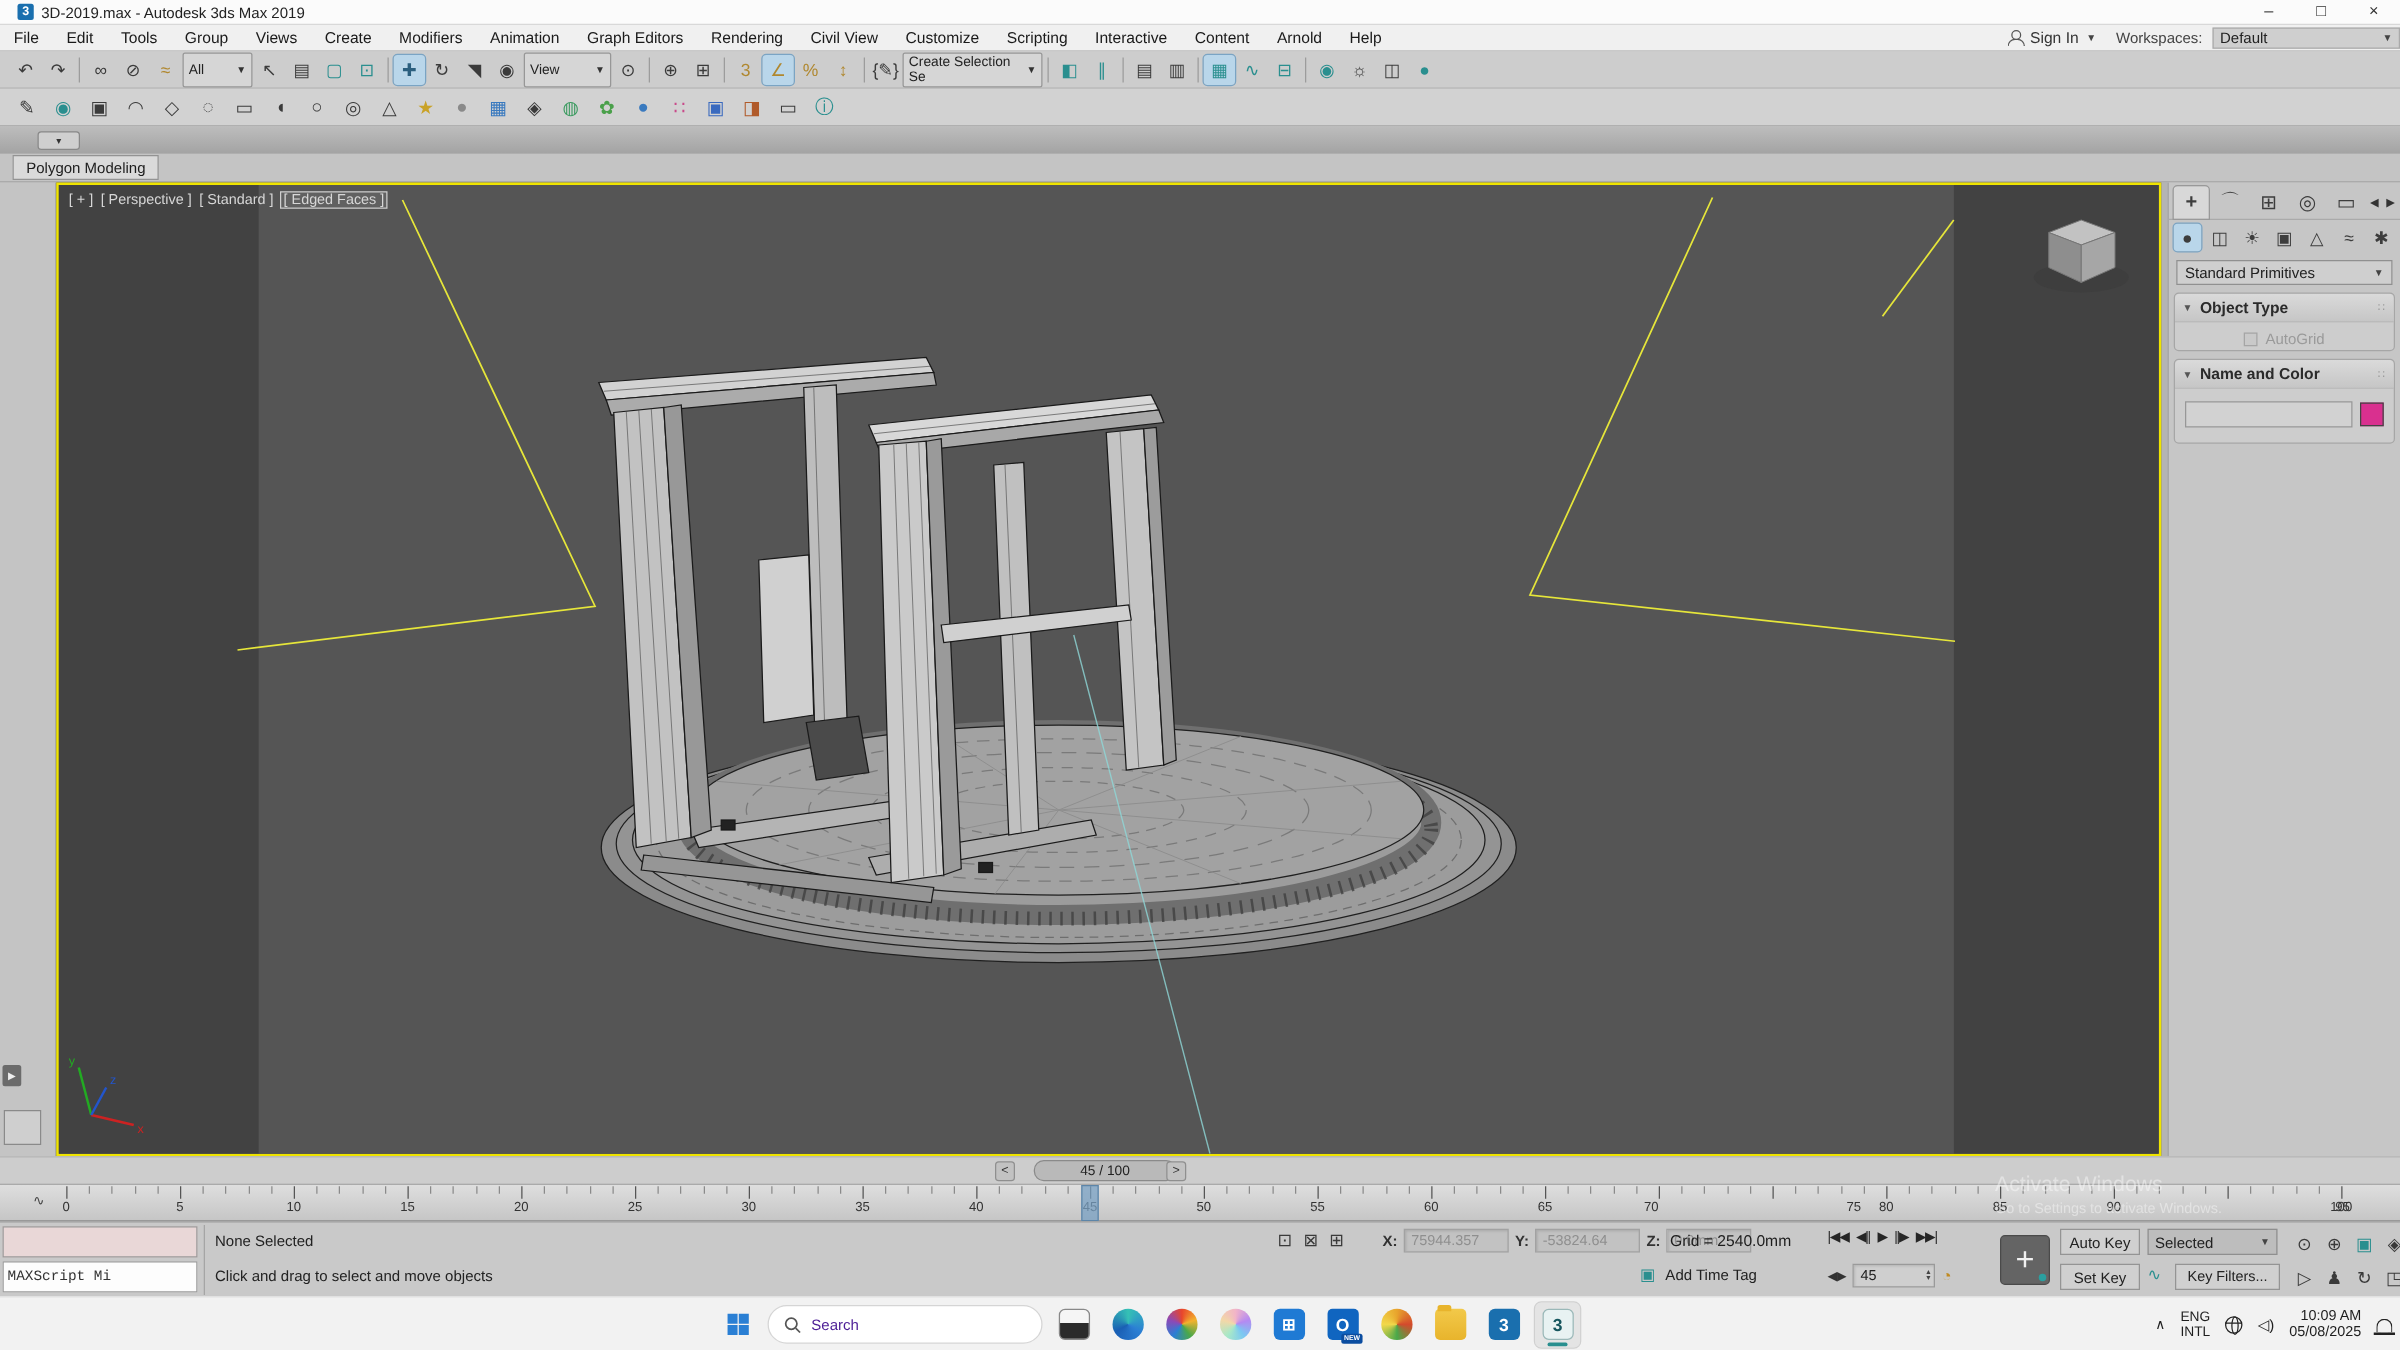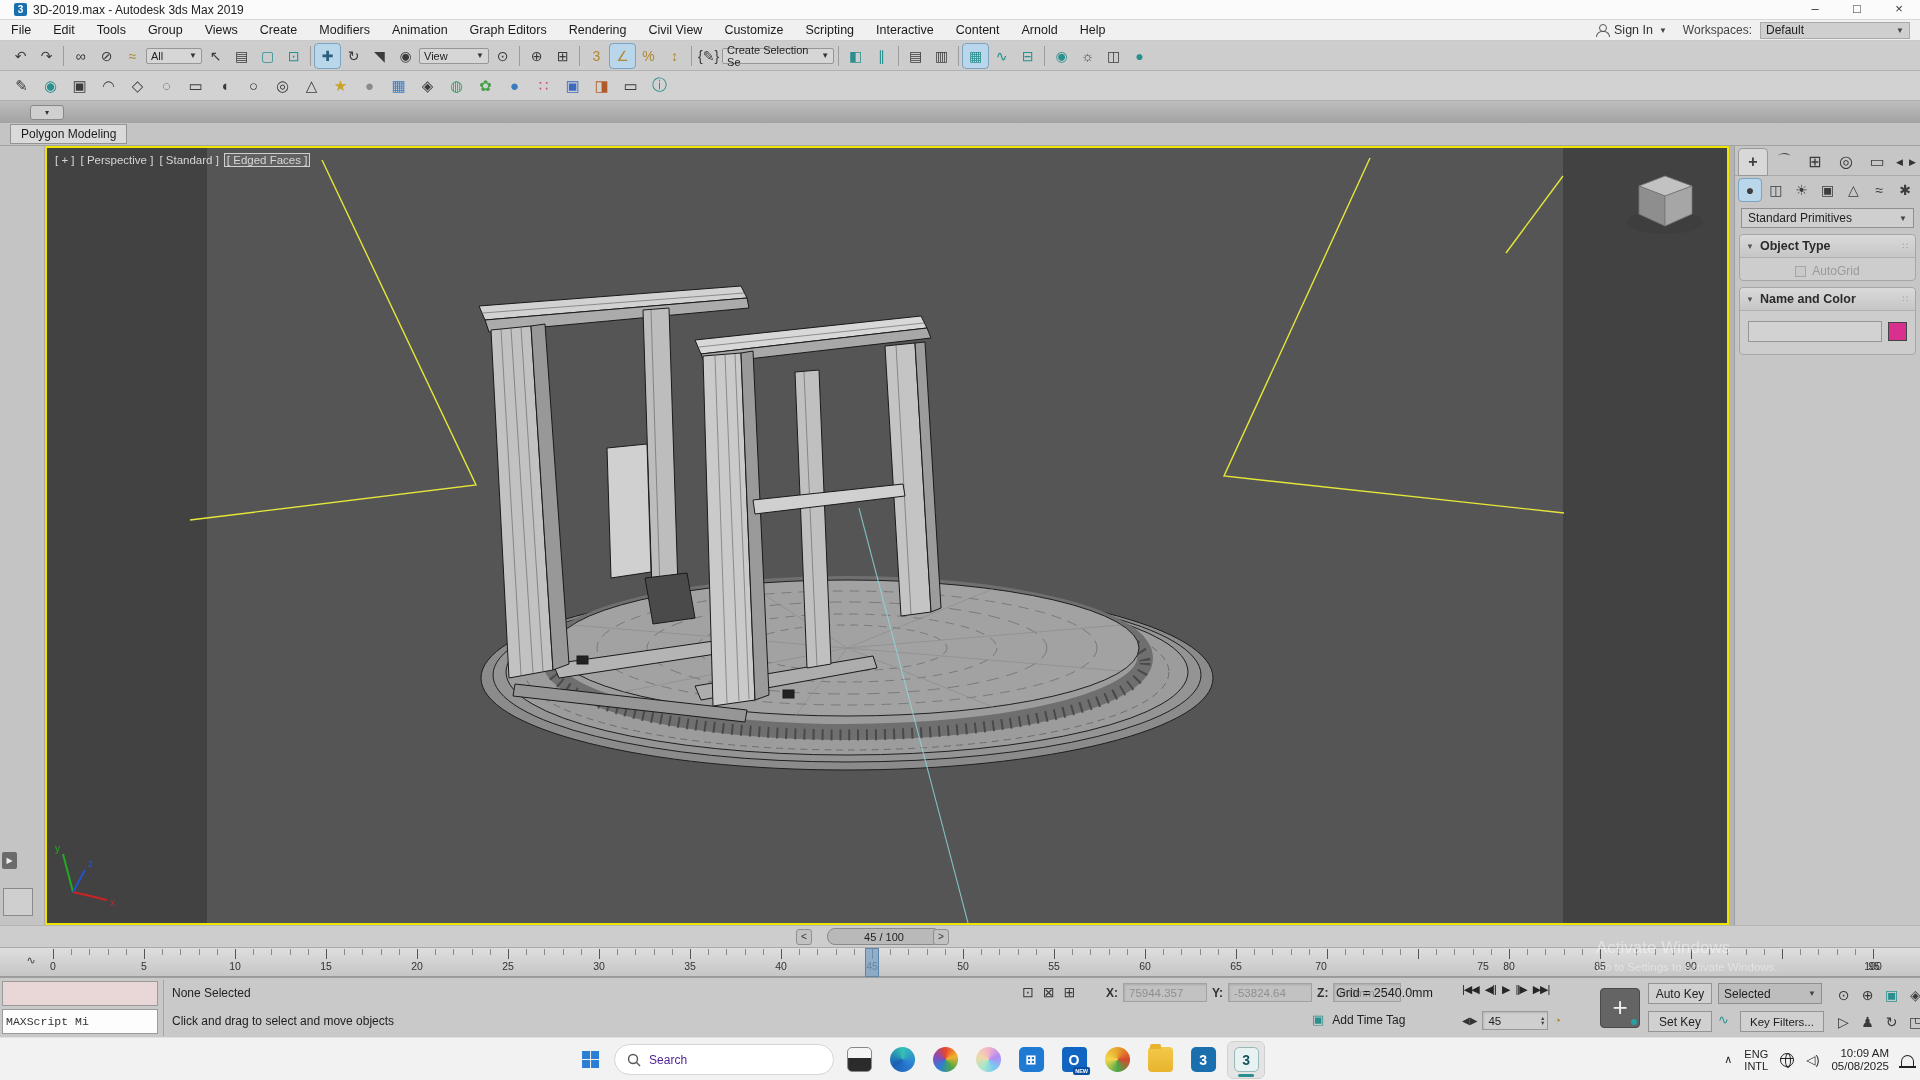--- a/index.html
+++ b/index.html
@@ -9,36 +9,36 @@
   
   #titlebar { left:0; top:0; width:1920px; height:20px; background:#fbfbfb; border-bottom:1px solid #d8d8d8; display:flex; align-items:center; }
   .app-logo { width:13px; height:13px; margin:0 6px 0 14px; background:#1a6fae; color:#fff; font-size:10px; font-weight:bold; text-align:center; line-height:13px; border-radius:2px; }
   .title-text { font-size:12px; color:#222; }
   .win-controls { margin-left:auto; display:flex; }
   .win-btn { width:42px; height:19px; text-align:center; line-height:18px; font-size:13px; color:#333; }
 
   
   #menubar { left:0; top:20px; width:1920px; height:21px; background:#f0f0f0; border-bottom:1px solid #c9c9c9; display:flex; align-items:center; }
   .menu-item { font-size:12.5px; color:#1a1a1a; padding:0 11px; line-height:21px; }
-  .menubar-right { margin-left:auto; display:flex; align-items:center; gap:8px; padding-right:10px; }
+  .menubar-right { margin-left:auto; display:flex; align-items:center; gap:8px; }
   .signin { display:flex; align-items:center; gap:6px; font-size:12.5px; color:#333; padding:0 8px; }
   .person { width:13px; height:13px; position:relative; }
   .person::before { content:""; position:absolute; left:3.5px; top:0; width:6px; height:6px; border:1.3px solid #555; border-radius:50%; }
   .person::after { content:""; position:absolute; left:0.5px; bottom:0; width:12px; height:5px; border:1.3px solid #555; border-bottom:none; border-radius:6px 6px 0 0; }
   .dd-arrow { font-size:8px; color:#444; }
   .workspace-label { font-size:12px; color:#444; }
   .workspace-dd { width:150px; height:17px; background:#cfcfcf; border:1px solid #aaa; font-size:12px; color:#222; display:flex; align-items:center; padding:0 5px; justify-content:space-between; }
 
   
   #toolbar1 { left:0; top:41px; width:1920px; height:30px; background:#cdcdcd; border-bottom:1px solid #b2b2b2; display:flex; align-items:center; padding-left:8px; gap:1px; }
   #toolbar2 { left:0; top:71px; width:1920px; height:30px; background:#d2d2d2; border-bottom:1px solid #b0b0b0; display:flex; align-items:center; padding-left:8px; gap:2px; }
   .tb-item { height:24px; min-width:25px; display:flex; align-items:center; justify-content:center; font-size:14px; color:#3b3b3b; border-radius:3px; padding:0 2px; }
   .tb-item[data-kind="sep"] { min-width:1px; width:1px; height:20px; background:#9c9c9c; padding:0; margin:0 3px; border-radius:0; }
   .tb-item[data-active="true"] { background:#b9d6ea; outline:1px solid #7aa4c4; }
-  .tb-item[data-kind="dropdown"] { background:#d6d6d6; border:1px solid #979797; height:16px; font-size:11px; color:#222; justify-content:space-between; gap:4px; padding:0 4px; border-radius:2px; }
+  .tb-item[data-kind="dropdown"] { background:#d6d6d6; border:1px solid #979797; height:28px; font-size:11px; color:#222; justify-content:space-between; gap:4px; padding:0 4px; border-radius:2px; }
   .tb-item .tb-arrow { display:none; }
   .tb-item[data-kind="dropdown"] .tb-arrow { display:inline; font-size:8px; color:#333; }
   [data-name="selection-filter-dropdown"] { width:56px; }
   [data-name="reference-coordinate-dropdown"] { width:70px; }
   [data-name="named-selection-sets-dropdown"] { width:112px; }
   .tb2-item { width:27px; height:26px; display:flex; align-items:center; justify-content:center; font-size:15px; color:#3b3b3b; }
 
   
   #ribbon-tabs { left:0; top:101px; width:1920px; height:22px; background:linear-gradient(#bdbdbd,#a3a3a3); display:flex; align-items:flex-end; padding-left:24px; }
   .ribbon-tab { font-size:12px; color:#1d1d1d; padding:2px 20px 3px; }

